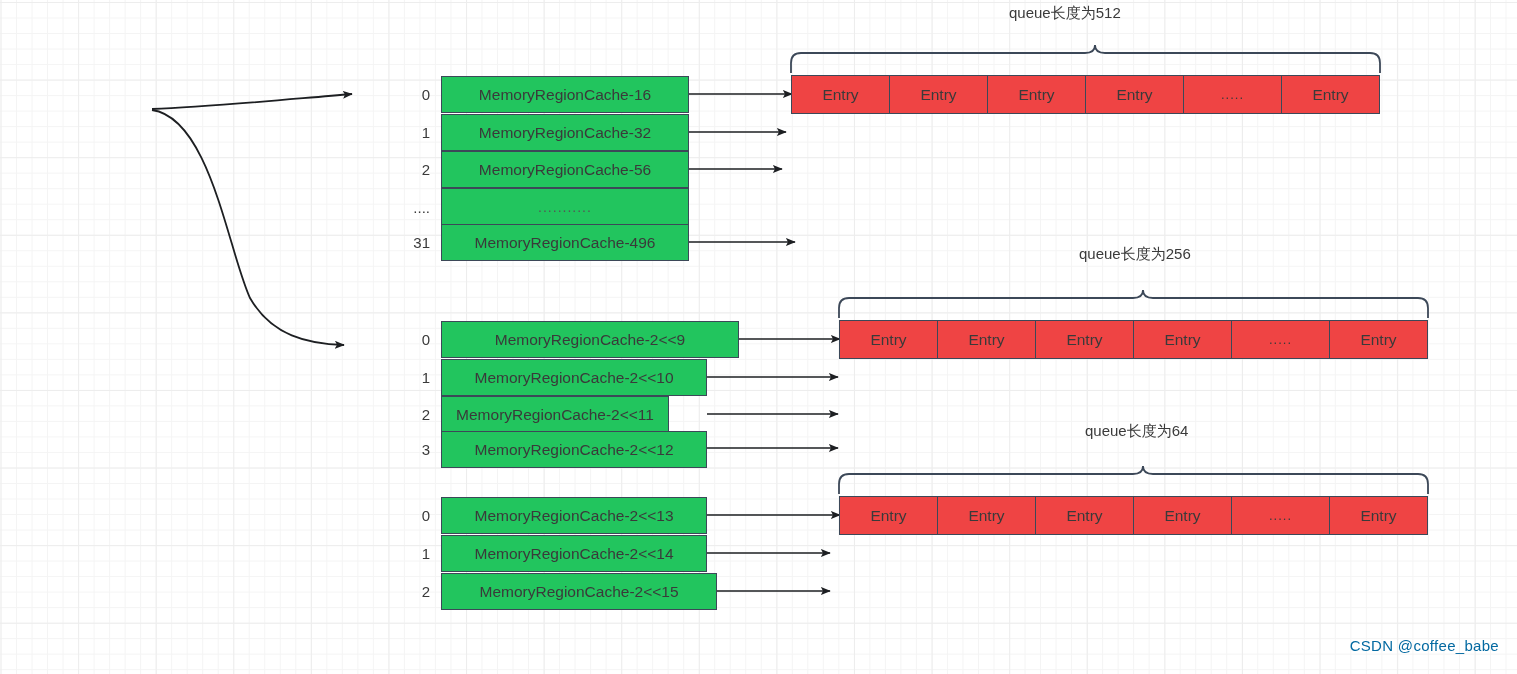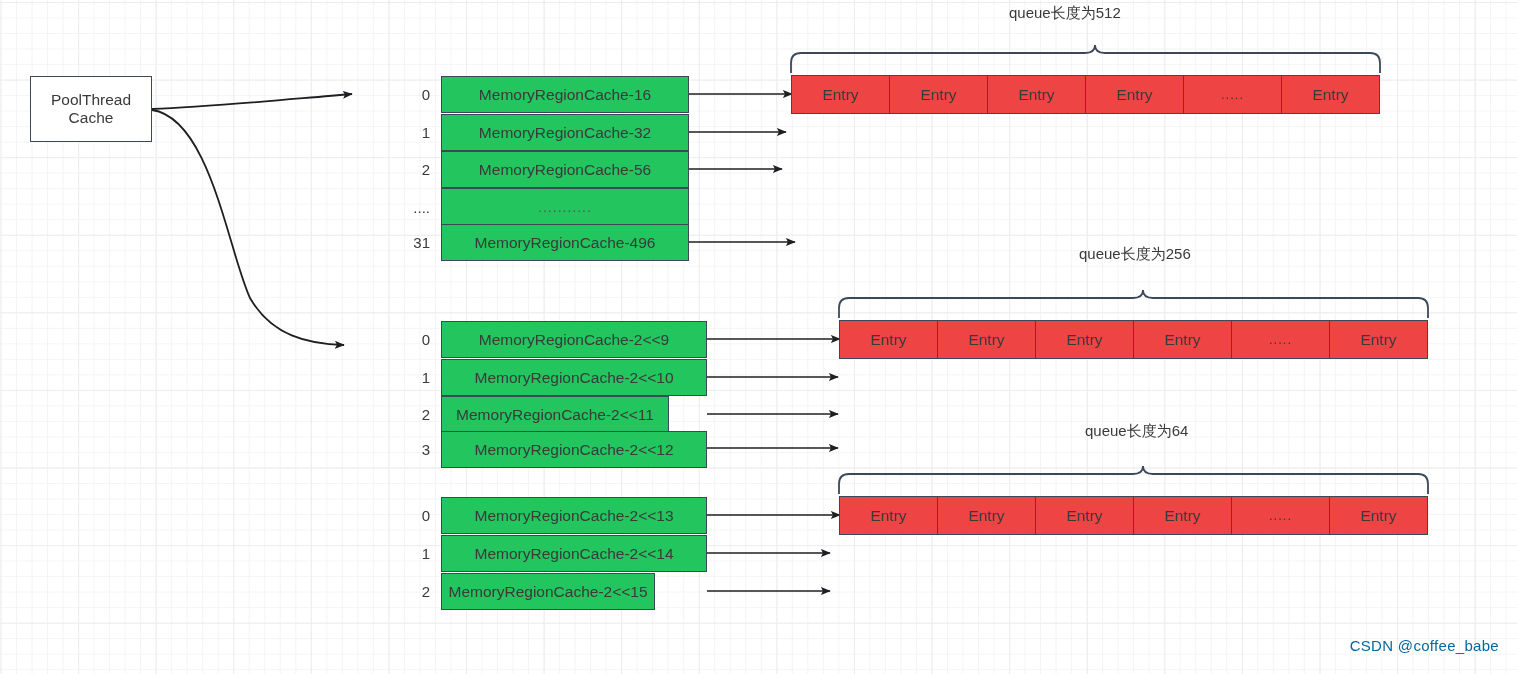--- a/index.html
+++ b/index.html
@@ -170,22 +170,20 @@
     <path d="M707,553 L830,553" fill="none" stroke="#1d1f22" stroke-width="1.7" marker-end="url(#arrowhead)"></path>
     <path d="M707,591 L830,591" fill="none" stroke="#1d1f22" stroke-width="1.7" marker-end="url(#arrowhead)"></path>
 
     <path fill="none" stroke="#3c4858" stroke-width="1.8" d="M791,73 L791,63 Q791,53 801,53 L1085,53 Q1095,53 1095,45 Q1095,53 1105,53 L1370,53 Q1380,53 1380,63 L1380,73"></path>
 
     <path fill="none" stroke="#3c4858" stroke-width="1.8" d="M839,318 L839,308 Q839,298 849,298 L1133,298 Q1143,298 1143,290 Q1143,298 1153,298 L1418,298 Q1428,298 1428,308 L1428,318"></path>
 
     <path fill="none" stroke="#3c4858" stroke-width="1.8" d="M839,494 L839,484 Q839,474 849,474 L1133,474 Q1143,474 1143,466 Q1143,474 1153,474 L1418,474 Q1428,474 1428,484 L1428,494"></path>
   </svg>
 
-  <div class="node-box root-box">PoolThread
-Cache</div>
 
   <div>
     <div class="row-index" style="left:404px; top:84px; height:20px;">0</div>
     <div class="row-index" style="left:404px; top:122px; height:20px;">1</div>
     <div class="row-index" style="left:404px; top:159px; height:20px;">2</div>
     <div class="row-index" style="left:404px; top:197px; height:20px;">....</div>
     <div class="row-index" style="left:404px; top:232px; height:20px;">31</div>
 
     <div class="cache-cell" style="left:441px; top:76px; width:248px; height:37px;">MemoryRegionCache-16</div>
     <div class="cache-cell" style="left:441px; top:114px; width:248px; height:37px;">MemoryRegionCache-32</div>
@@ -202,21 +200,21 @@
     <div class="entry-cell dots" style="left:1183px; top:75px; width:99px; height:39px;">.....</div>
     <div class="entry-cell" style="left:1281px; top:75px; width:99px; height:39px;">Entry</div>
   </div>
 
   <div>
     <div class="row-index" style="left:404px; top:329px; height:20px;">0</div>
     <div class="row-index" style="left:404px; top:367px; height:20px;">1</div>
     <div class="row-index" style="left:404px; top:404px; height:20px;">2</div>
     <div class="row-index" style="left:404px; top:439px; height:20px;">3</div>
 
-    <div class="cache-cell" style="left:441px; top:321px; width:266px; height:37px;">MemoryRegionCache-2&lt;&lt;9</div>
+    <div class="cache-cell" style="left:441px; top:321px; width:298px; height:37px;">MemoryRegionCache-2&lt;&lt;9</div>
     <div class="cache-cell" style="left:441px; top:359px; width:266px; height:37px;">MemoryRegionCache-2&lt;&lt;10</div>
     <div class="cache-cell" style="left:441px; top:396px; width:228px; height:37px;">MemoryRegionCache-2&lt;&lt;11</div>
     <div class="cache-cell" style="left:441px; top:431px; width:266px; height:37px;">MemoryRegionCache-2&lt;&lt;12</div>
 
     <div class="brace-label" style="left:1079px; top:245px;">queue长度为256</div>
 
     <div class="entry-cell" style="left:839px; top:320px; width:99px; height:39px;">Entry</div>
     <div class="entry-cell" style="left:937px; top:320px; width:99px; height:39px;">Entry</div>
     <div class="entry-cell" style="left:1035px; top:320px; width:99px; height:39px;">Entry</div>
     <div class="entry-cell" style="left:1133px; top:320px; width:99px; height:39px;">Entry</div>
@@ -224,21 +222,21 @@
     <div class="entry-cell" style="left:1329px; top:320px; width:99px; height:39px;">Entry</div>
   </div>
 
   <div>
     <div class="row-index" style="left:404px; top:505px; height:20px;">0</div>
     <div class="row-index" style="left:404px; top:543px; height:20px;">1</div>
     <div class="row-index" style="left:404px; top:581px; height:20px;">2</div>
 
     <div class="cache-cell" style="left:441px; top:497px; width:266px; height:37px;">MemoryRegionCache-2&lt;&lt;13</div>
     <div class="cache-cell" style="left:441px; top:535px; width:266px; height:37px;">MemoryRegionCache-2&lt;&lt;14</div>
-    <div class="cache-cell" style="left:441px; top:573px; width:214px; height:37px;">MemoryRegionCache-2&lt;&lt;15</div>
+    <div class="cache-cell" style="left:441px; top:573px; width:276px; height:37px;">MemoryRegionCache-2&lt;&lt;15</div>
 
     <div class="brace-label" style="left:1085px; top:422px;">queue长度为64</div>
 
     <div class="entry-cell" style="left:839px; top:496px; width:99px; height:39px;">Entry</div>
     <div class="entry-cell" style="left:937px; top:496px; width:99px; height:39px;">Entry</div>
     <div class="entry-cell" style="left:1035px; top:496px; width:99px; height:39px;">Entry</div>
     <div class="entry-cell" style="left:1133px; top:496px; width:99px; height:39px;">Entry</div>
     <div class="entry-cell dots" style="left:1231px; top:496px; width:99px; height:39px;">.....</div>
     <div class="entry-cell" style="left:1329px; top:496px; width:99px; height:39px;">Entry</div>
   </div>

